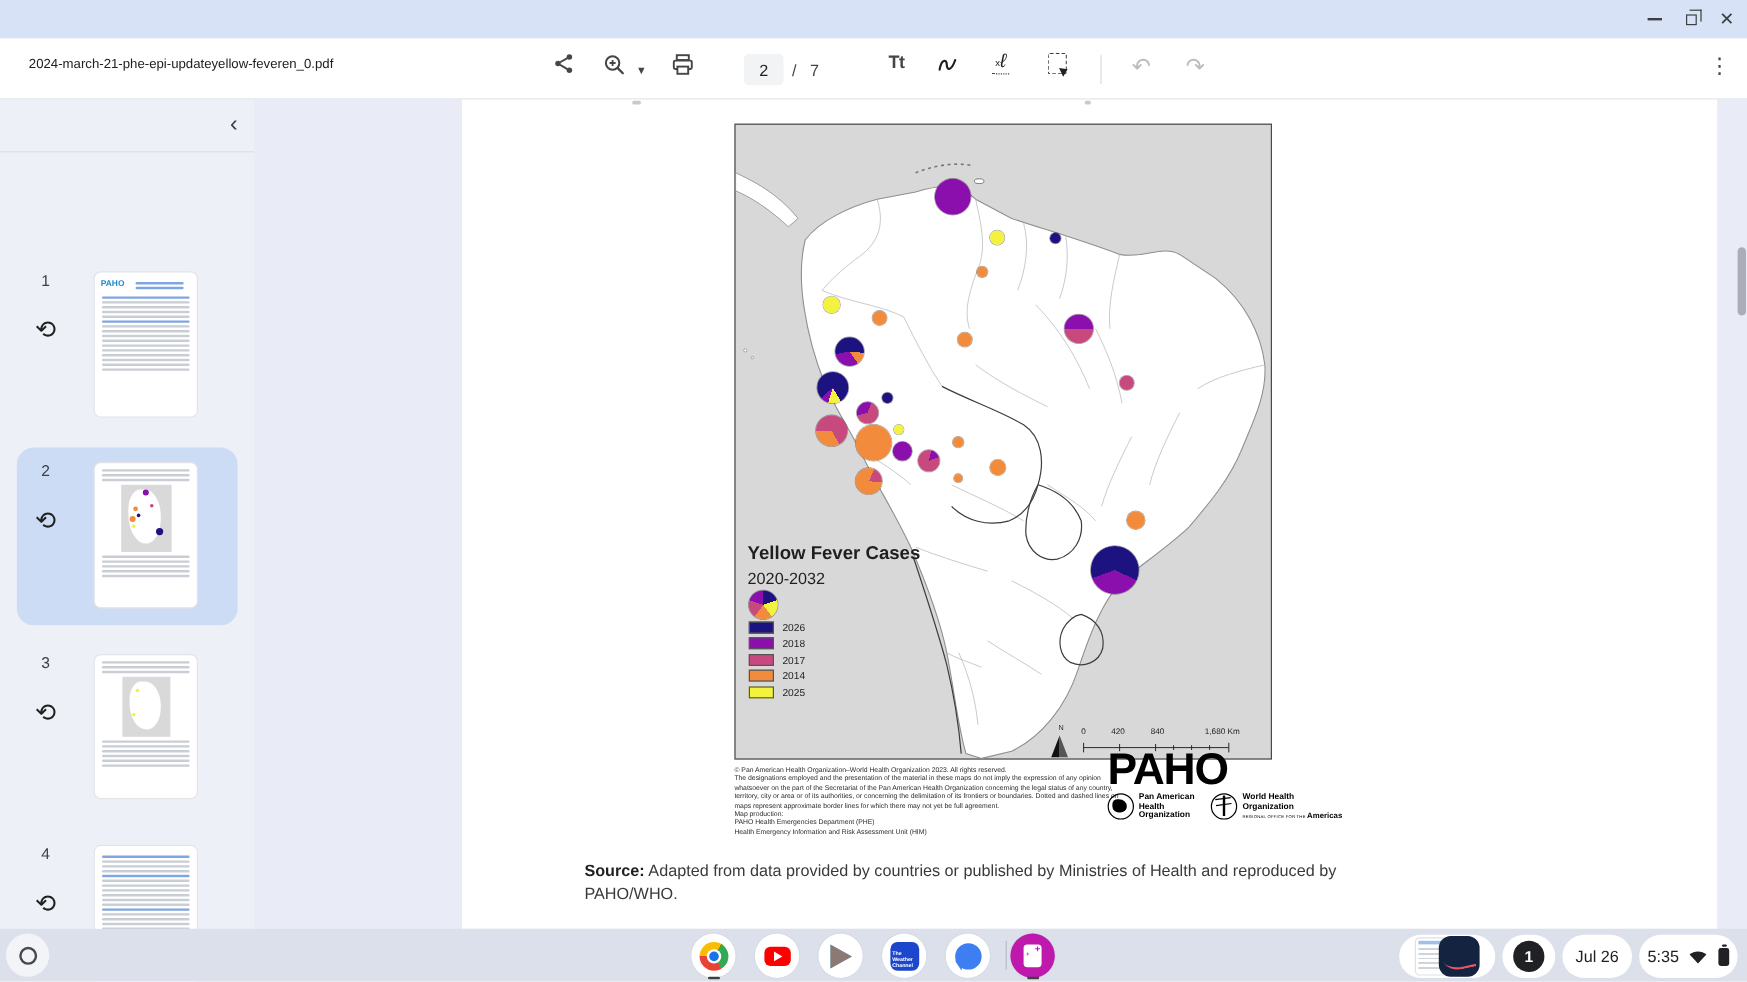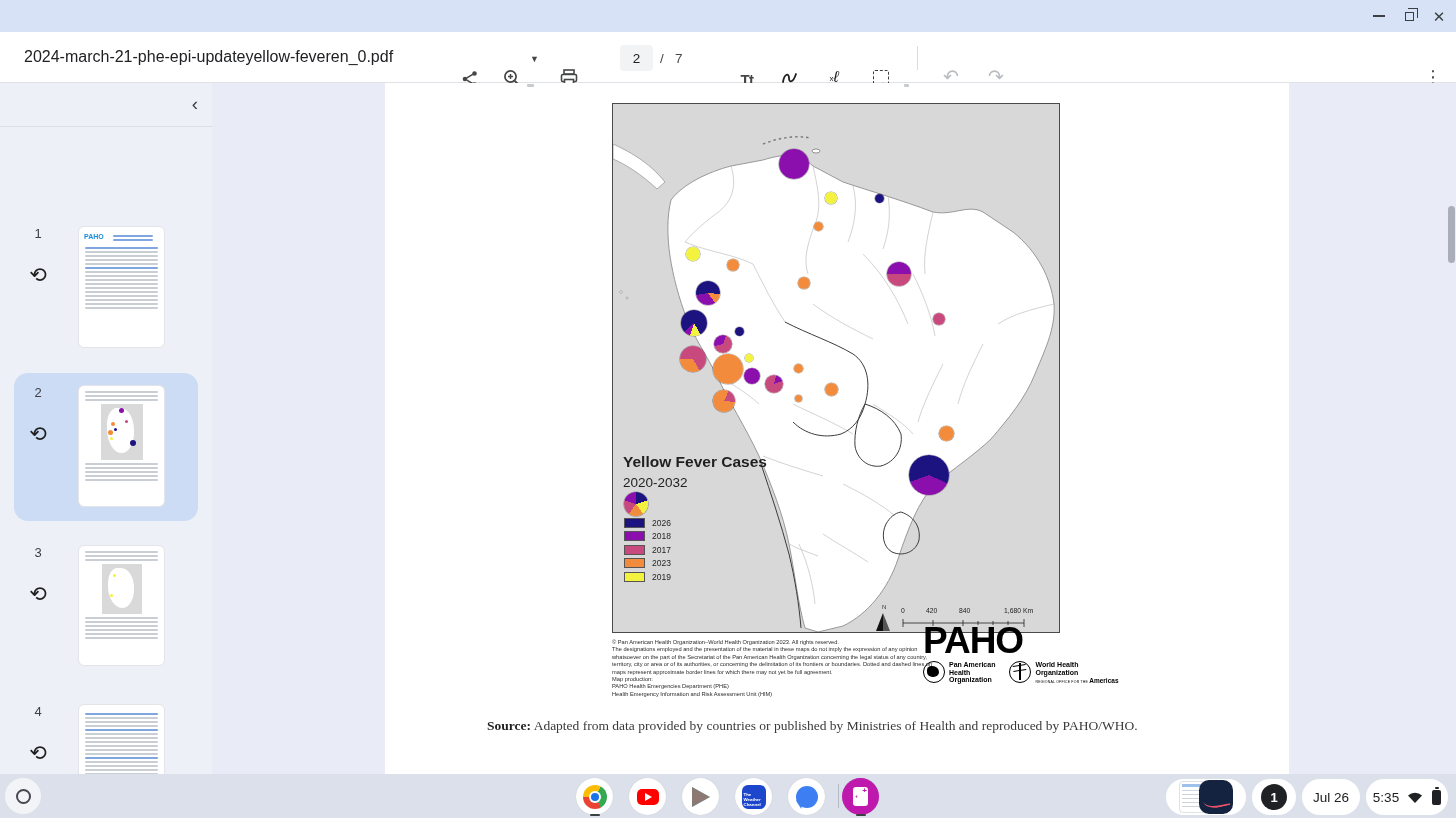--- a/index.html
+++ b/index.html
@@ -8,22 +8,22 @@
 
   
   .titlebar{position:absolute;left:0;top:0;width:1456px;height:32px;background:#d7e2f7;}
   .winbtn{position:absolute;top:6px;width:22px;height:20px;display:flex;align-items:center;justify-content:center;color:#3c4043;cursor:default;}
   .minimize-glyph{width:12px;height:2px;background:#3c4043;}
   .restore-glyph{width:9px;height:9px;border:1.6px solid #3c4043;position:relative;}
   .restore-glyph:before{content:"";position:absolute;left:2px;top:-5px;width:9px;height:9px;border:1.6px solid #3c4043;border-left:none;border-bottom:none;}
   .close-glyph{font-size:15px;line-height:15px;color:#3c4043;}
 
   .toolbar{position:absolute;left:0;top:32px;width:1456px;height:51px;background:#ffffff;border-bottom:1px solid #e0e2e7;}
-  .filename{position:absolute;left:24px;top:16px;font-size:16px;color:#202124;}
-  .tbicon{position:absolute;top:28px;width:28px;height:28px;display:flex;align-items:flex-end;justify-content:center;color:#444746;}
+  .filename{position:absolute;left:24px;top:16px;font-size:11px;color:#202124;}
+  .tbicon{position:absolute;top:12px;width:28px;height:28px;display:flex;align-items:flex-start;justify-content:center;color:#444746;}
   .tbicon svg{display:block;}
   .caret{position:absolute;top:22px;font-size:9px;color:#444746;}
   .pagebox{position:absolute;left:620px;top:13px;width:33px;height:26px;background:#f1f3f4;border-radius:4px;display:flex;align-items:center;justify-content:center;font-size:13.5px;color:#202124;}
   .pagesep{position:absolute;left:660px;top:19px;font-size:13.5px;color:#444746;}
   .pagetotal{position:absolute;left:675px;top:19px;font-size:13.5px;color:#444746;}
   .tdiv{position:absolute;top:14px;width:1px;height:24px;background:#dadce0;}
   .tt-glyph{font-size:15px;font-weight:700;color:#444746;letter-spacing:-.5px;}
   .sig-glyph{font-size:16px;font-style:italic;color:#1b1b1b;border-bottom:1.5px dotted #444;padding:0 2px 1px 2px;line-height:15px;}
   .sig-x{font-size:8px;font-style:normal;vertical-align:1px;}
   .select-glyph{width:16px;height:18px;border:1.6px dashed #3c4043;border-radius:2px;position:relative;}
@@ -40,21 +40,21 @@
   .pagethumb{position:absolute;left:78px;width:87px;background:#fff;border:1px solid #e3e3e8;border-radius:6px;overflow:hidden;}
   .selected-row{position:absolute;left:14px;top:290px;width:184px;height:148px;background:#ccdcf5;border-radius:14px;}
   .tline{height:2px;background:#c9cdd4;margin:2px 6px;border-radius:1px;}
   .tline.blue{background:#7fa6e0;}
   .tminimap{margin:3px auto;background:#d9d9d9;position:relative;}
   .tm-land{position:absolute;left:15%;top:8%;width:65%;height:80%;background:#fff;border-radius:40% 55% 50% 60%;}
   .tdot{position:absolute;border-radius:50%;}
 
   
   .viewer{position:absolute;left:212px;top:83px;width:1244px;height:691px;background:#e9ecf6;}
-  .pdf-page{position:absolute;left:173px;top:0;width:904px;height:691px;background:#ffffff;}
+  .pdf-page{position:absolute;left:173px;top:0;width:1046px;height:691px;background:#ffffff;}
   .scroll-thumb{position:absolute;right:1px;top:123px;width:7px;height:57px;background:#a9aeb8;border-radius:4px;}
 
   
   .map-figure{position:absolute;left:227px;top:20px;width:448px;height:530px;background:#d8d8d8;border:1px solid #4a4a4a;overflow:hidden;}
   .map-svg{position:absolute;left:0;top:0;}
   .bubble{position:absolute;border-radius:50%;box-shadow:0 0 0 .6px rgba(40,40,40,.45);}
   .map-title{position:absolute;left:10px;top:349px;font-size:15.5px;font-weight:600;color:#1f1f1f;}
   .map-subtitle{position:absolute;left:10px;top:371px;font-size:13.5px;color:#1f1f1f;}
   .legend-pie{position:absolute;border-radius:50%;box-shadow:0 0 0 .6px rgba(40,40,40,.45);}
   .legend-rows{position:absolute;left:11px;top:412px;}
@@ -76,21 +76,21 @@
   .logo-unit{display:flex;align-items:flex-start;gap:4px;}
   .globe-icon{width:22px;height:22px;border-radius:50%;border:1.6px solid #000;position:relative;flex:none;}
   .globe-icon:before{content:"";position:absolute;left:3px;top:4px;width:12px;height:11px;background:#000;border-radius:40% 60% 50% 50%;}
   .who-icon{width:22px;height:22px;border-radius:50%;border:1.6px solid #000;position:relative;flex:none;}
   .who-icon:before{content:"";position:absolute;left:9px;top:1px;width:2px;height:17px;background:#000;}
   .who-icon:after{content:"";position:absolute;left:3px;top:3px;width:13px;height:4px;border-top:1.4px solid #000;border-bottom:1.4px solid #000;transform:rotate(-8deg);}
   .logo-text{font-size:7px;font-weight:700;line-height:7.6px;color:#000;}
   .americas{font-size:6.5px;font-weight:700;color:#000;margin-top:1px;}
   .americas .roffice{font-size:3.5px;font-weight:400;letter-spacing:.2px;}
 
-  .source-par{position:absolute;left:102px;top:633px;width:700px;font-size:13.5px;line-height:19px;color:#3a3a3a;font-family:Liberation Serif, serif;}
+  .source-par{position:absolute;left:102px;top:633px;width:700px;font-size:13.5px;line-height:19px;color:#3a3a3a;}
   .source-par b{color:#1f1f1f;}
 
   
   .shelf{position:absolute;left:0;top:774px;width:1456px;height:44px;background:#dce0eb;}
   .launcher{position:absolute;left:5px;top:4px;width:36px;height:36px;border-radius:50%;background:#f2f4f8;display:flex;align-items:center;justify-content:center;}
   .launcher-ring{width:15px;height:15px;border:2.6px solid #454950;border-radius:50%;}
   .appcircle{position:absolute;top:4px;width:37px;height:37px;border-radius:50%;background:#fff;display:flex;align-items:center;justify-content:center;box-shadow:0 0 1px rgba(0,0,0,.15);}
   .active-dash{position:absolute;top:39.5px;width:10px;height:2.5px;border-radius:2px;background:#3c4043;}
   .chrome-icon{width:24px;height:24px;border-radius:50%;background:conic-gradient(from 150deg,#ea4335 0 120deg,#fbbc05 120deg 240deg,#34a853 240deg 360deg);position:relative;}
   .chrome-icon:before{content:"";position:absolute;left:6px;top:6px;width:12px;height:12px;border-radius:50%;background:#fff;}
@@ -400,25 +400,25 @@
           <div class="legend-row">
               <span class="legend-swatch" style="background: rgb(139, 15, 173);"></span>
               <span class="legend-label">2018</span>
             </div>
           <div class="legend-row">
               <span class="legend-swatch" style="background: rgb(200, 73, 126);"></span>
               <span class="legend-label">2017</span>
             </div>
           <div class="legend-row">
               <span class="legend-swatch" style="background: rgb(242, 140, 60);"></span>
-              <span class="legend-label">2023</span>
+              <span class="legend-label">2014</span>
             </div>
           <div class="legend-row">
               <span class="legend-swatch" style="background: rgb(242, 242, 63);"></span>
-              <span class="legend-label">2019</span>
+              <span class="legend-label">2025</span>
             </div>
         </div>
 
         <div class="north">
           <span class="north-n">N</span>
         </div>
 
         <div class="scalebar">
           <span class="sb-label" style="left:4px;">0</span>
           <span class="sb-label" style="left:29px;">420</span>

